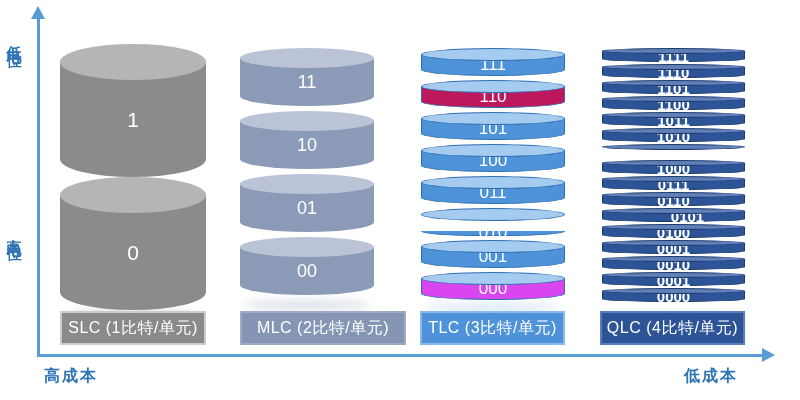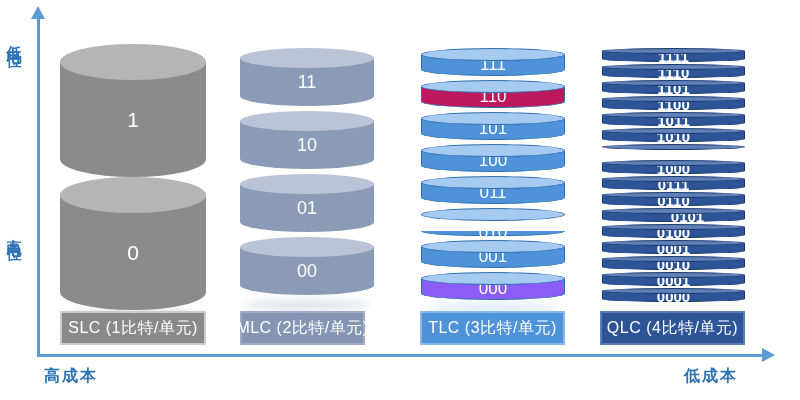--- a/index.html
+++ b/index.html
@@ -52,21 +52,21 @@
   .col-slc::after{background:#8b8b8b;}
   .col-mlc::after{background:#8b9ab6;height:10px;opacity:.3;}
   .col-tlc::after{background:#4e93d9;height:7px;opacity:.25;}
   
   .type-box{
     position:absolute;top:311px;height:34px;box-sizing:border-box;
     border:2px solid;display:flex;align-items:center;justify-content:center;
     color:#ffffff;font-size:16px;letter-spacing:.5px;white-space:nowrap;
   }
   .box-slc{left:60px;width:146px;}
-  .box-mlc{left:240px;width:125px;}
+  .box-mlc{left:240px;width:166px;}
   .box-tlc{left:420px;width:145px;}
   .box-qlc{left:600px;width:145px;}
 </style>
 </head>
 <body>
 
 <div id="canvas">
 
   <div class="axis-line" id="y-axis"></div>
   <div class="arrow" id="y-arrow"></div>
@@ -159,21 +159,21 @@
           </div>
         </div>
         <div class="cylinder">
           <div class="cyl-top" style="background: rgb(166, 203, 240); border: 1px solid rgb(46, 111, 176);"></div>
           <div class="cyl-body" style="background: rgb(78, 147, 217); border-top: none; border-right: 1px solid rgb(46, 111, 176); border-bottom: 1px solid rgb(46, 111, 176); border-left: 1px solid rgb(46, 111, 176); border-image: initial;">
             <span class="cyl-label">001</span>
           </div>
         </div>
         <div class="cylinder">
           <div class="cyl-top" style="background: rgb(166, 203, 240); border: 1px solid rgb(46, 111, 176);"></div>
-          <div class="cyl-body" style="background: #8b5cf6; border-top: none; border-right: 1px solid rgb(46, 111, 176); border-bottom: 1px solid rgb(46, 111, 176); border-left: 1px solid rgb(46, 111, 176); border-image: initial;">
+          <div class="cyl-body" style="background: #d946ef; border-top: none; border-right: 1px solid rgb(46, 111, 176); border-bottom: 1px solid rgb(46, 111, 176); border-left: 1px solid rgb(46, 111, 176); border-image: initial;">
             <span class="cyl-label">000</span>
           </div>
         </div>
       </div>
       <div class="type-box box-tlc" style="background: rgb(78, 147, 217); border-color: rgb(138, 184, 232);">TLC (3比特/单元)</div>
       <div class="stack col-qlc">
         <div class="cylinder">
           <div class="cyl-top" style="background: rgb(96, 128, 184); border: 1px solid rgb(30, 58, 110);"></div>
           <div class="cyl-body" style="background: rgb(45, 84, 150); border-top: none; border-right: 1px solid rgb(30, 58, 110); border-bottom: 1px solid rgb(30, 58, 110); border-left: 1px solid rgb(30, 58, 110); border-image: initial;">
             <span class="cyl-label">1111</span>

